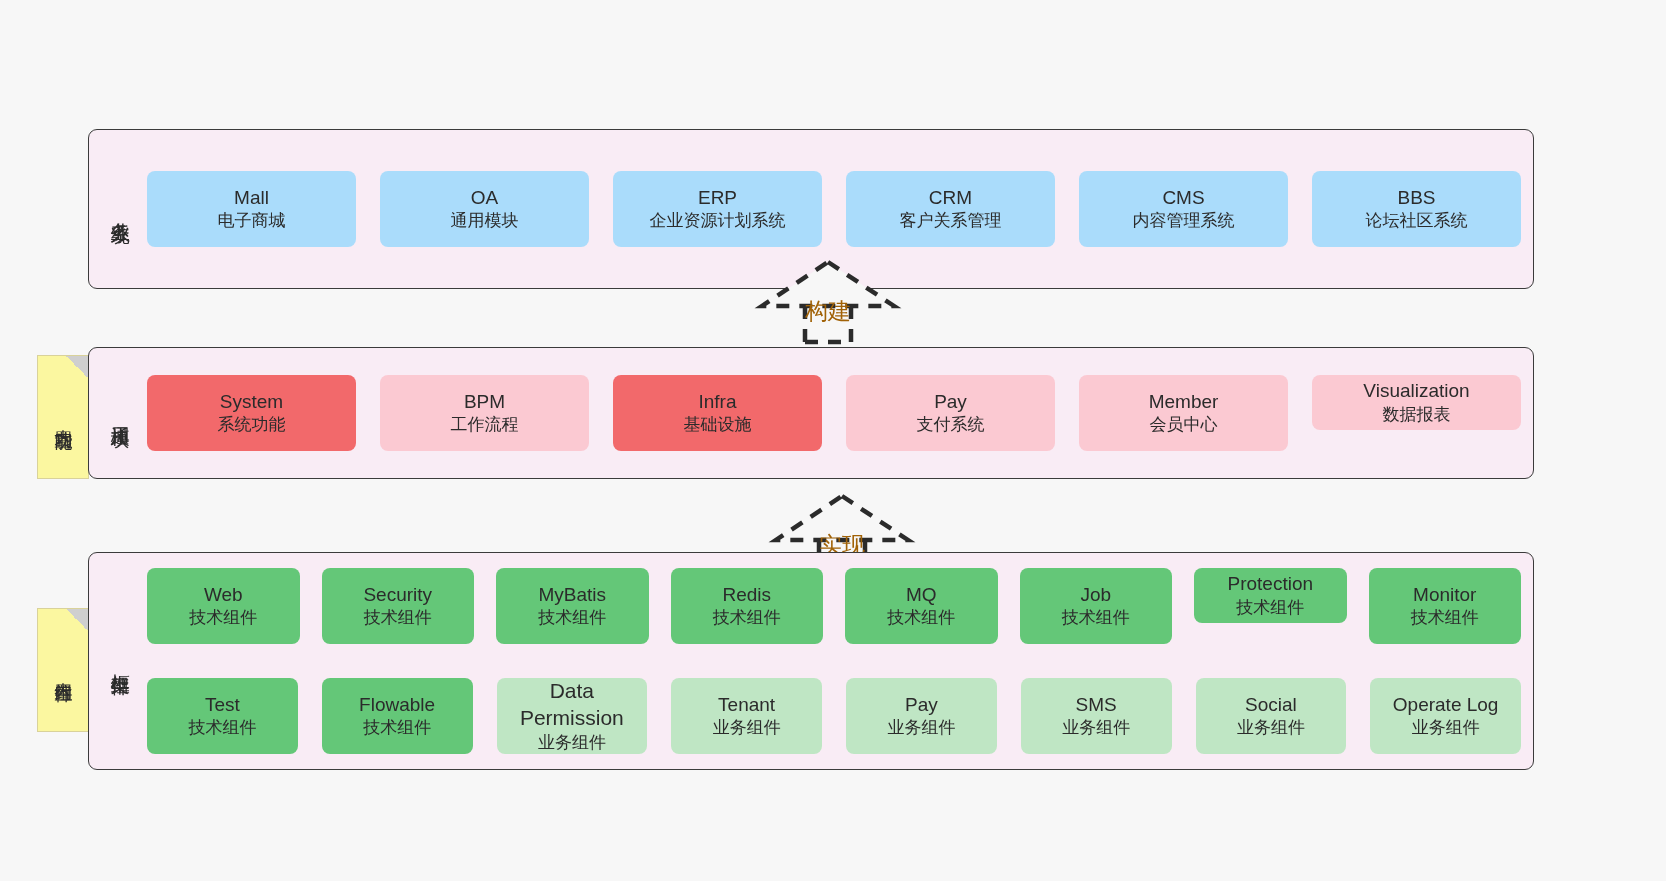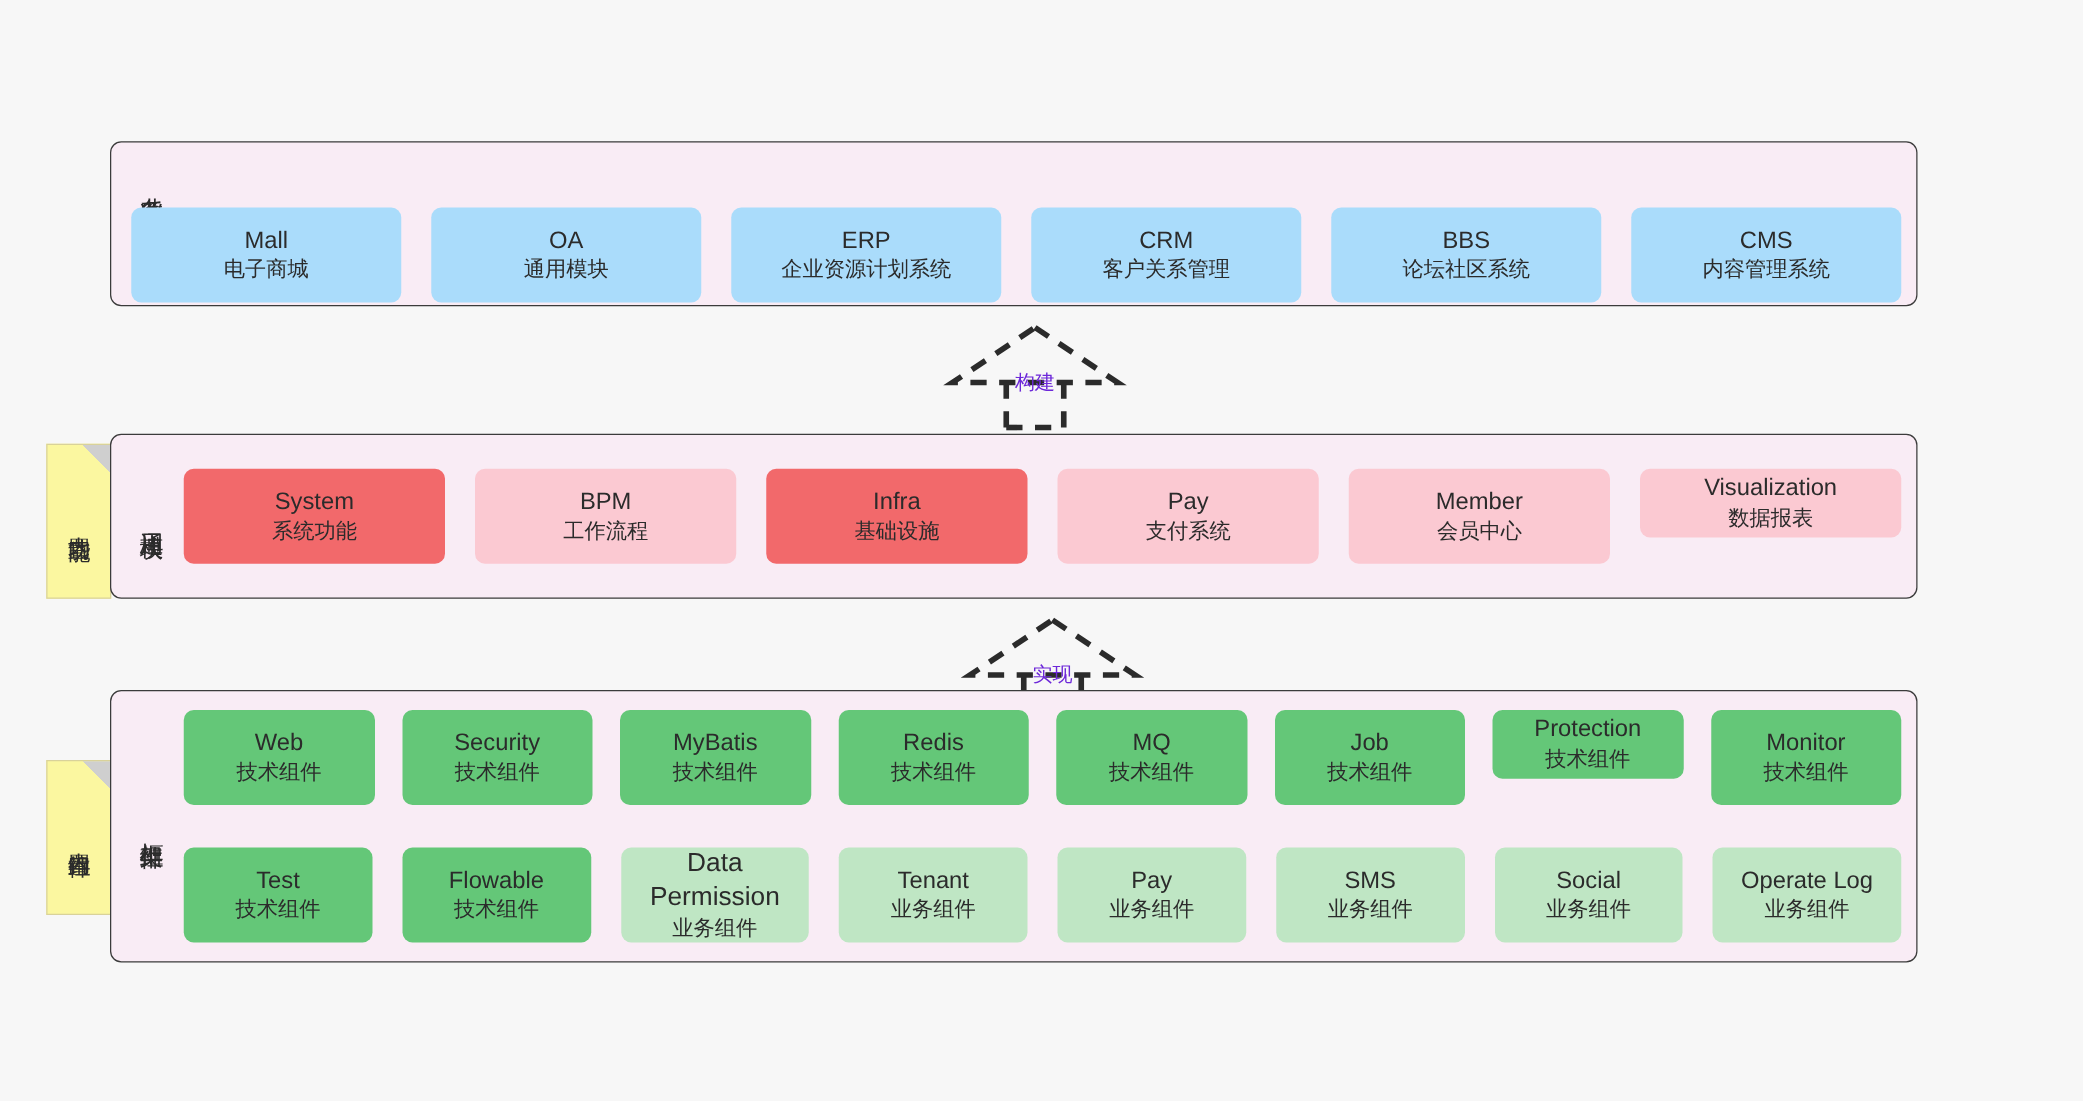--- a/index.html
+++ b/index.html
@@ -101,59 +101,59 @@
     background: linear-gradient(225deg, #cfcfcf 0 50%, transparent 50% 100%);
   }
 
   
   .arrow { position: absolute; }
   .arrow svg { display: block; overflow: visible; }
   .arrow .alabel {
     position: absolute;
     left: 50%;
     transform: translateX(-50%);
-    font-size: 16px;
-    color: #6d28d9;
+    font-size: 23px;
+    color: #a16207;
     background: transparent;
     white-space: nowrap;
     padding: 0 2px;
   }
 </style>
 </head>
 <body>
 
 <div class="canvas">
 
-  <div class="layer" id="layer-business" style="left:88px; top:113px; width:1446px; height:132px;flex-direction:column;">
+  <div class="layer" id="layer-business" style="left:88px; top:129px; width:1446px; height:160px;">
     <div class="layer-title">业务系统</div>
     <div class="layer-body">
       <div class="row">
         <div class="card c-blue" style="height:76px;">
           <div class="t1">Mall</div>
           <div class="t2">电子商城</div>
         </div>
         <div class="card c-blue" style="height:76px;">
           <div class="t1">OA</div>
           <div class="t2">通用模块</div>
         </div>
         <div class="card c-blue" style="height:76px;">
           <div class="t1">ERP</div>
           <div class="t2">企业资源计划系统</div>
         </div>
         <div class="card c-blue" style="height:76px;">
           <div class="t1">CRM</div>
           <div class="t2">客户关系管理</div>
         </div>
         <div class="card c-blue" style="height:76px;">
+          <div class="t1">CMS</div>
+          <div class="t2">内容管理系统</div>
+        </div>
+        <div class="card c-blue" style="height:76px;">
           <div class="t1">BBS</div>
           <div class="t2">论坛社区系统</div>
-        </div>
-        <div class="card c-blue" style="height:76px;">
-          <div class="t1">CMS</div>
-          <div class="t2">内容管理系统</div>
         </div>
       </div>
     </div>
   </div>
 
   <div class="arrow" style="left:758px; top:258px; width:140px; height:86px;">
     <svg width="140" height="86" viewBox="0 0 140 86" fill="none">
 
       <path d="M70 4 L136 48 L4 48 Z" fill="#f7f7f7" stroke="#2b2b2b" stroke-width="4.5" stroke-dasharray="13 10" stroke-linejoin="miter"></path>
 

